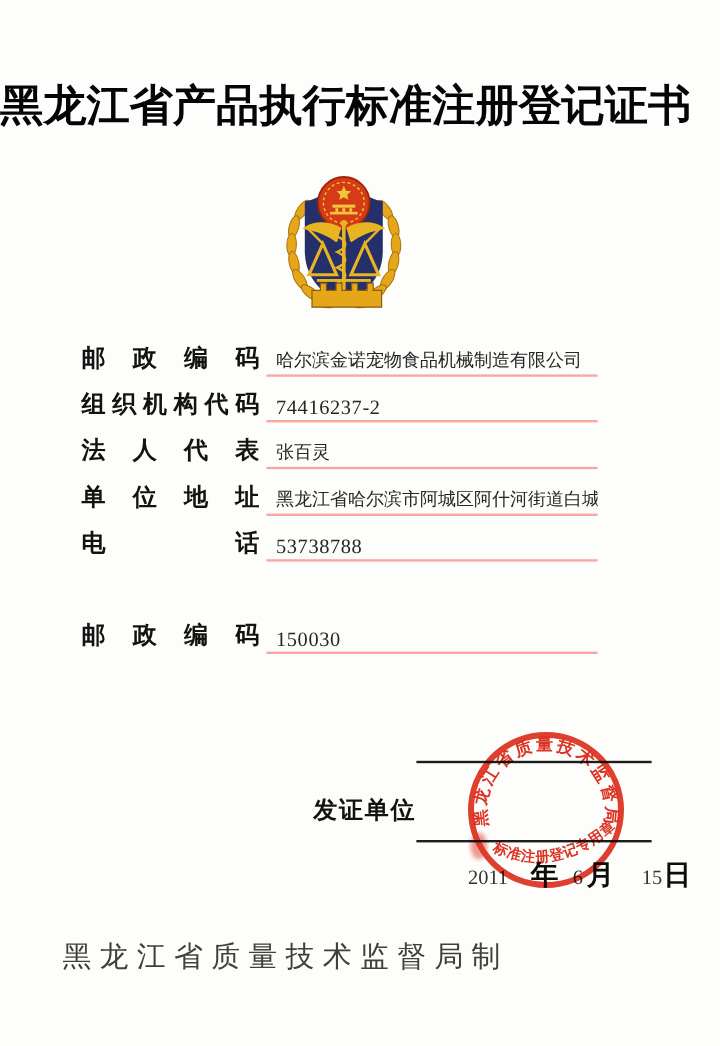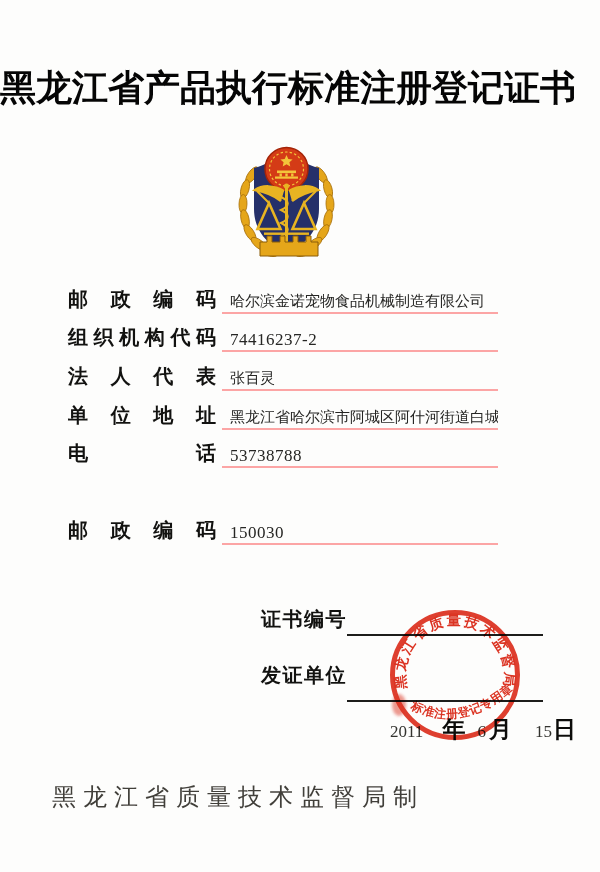--- a/index.html
+++ b/index.html
@@ -129,21 +129,20 @@
   </div>
   <div class="row" style="top:438px">
     <span class="lbl">电话</span>
     <span class="val num">53738788</span>
   </div>
   <div class="row" style="top:515px">
     <span class="lbl">邮政编码</span>
     <span class="val num">150030</span>
   </div>
 
-  <div class="sec-label" style="left:261px;top:606px">证书编号</div>
   <div class="certno-value"></div>
   <div class="sig-line" style="left:347px;top:634px;width:196px"></div>
 
   <div class="sec-label" style="left:261px;top:662px">发证单位</div>
   <div class="sig-line" style="left:347px;top:700px;width:196px"></div>
 
   <div class="date-row">
     <span class="date-num">2011</span>
     <span class="date-cjk g1">年</span>
     <span class="date-num g2">6</span>

